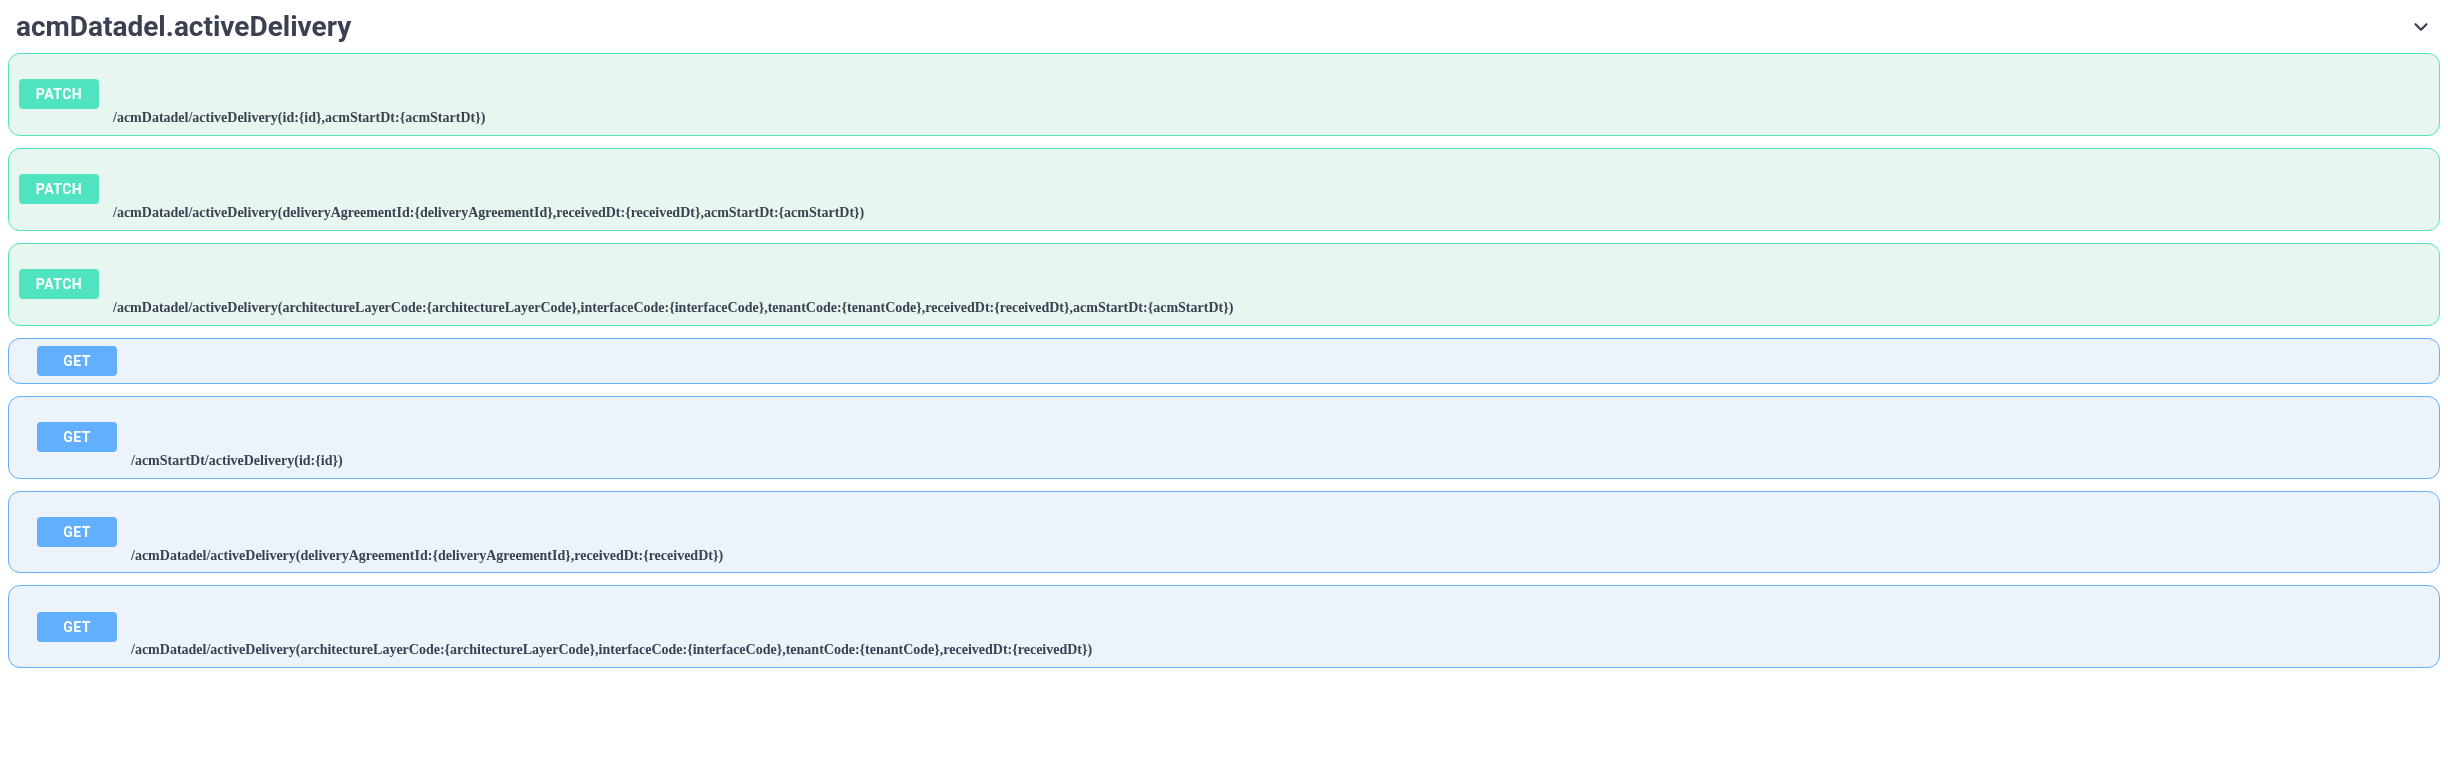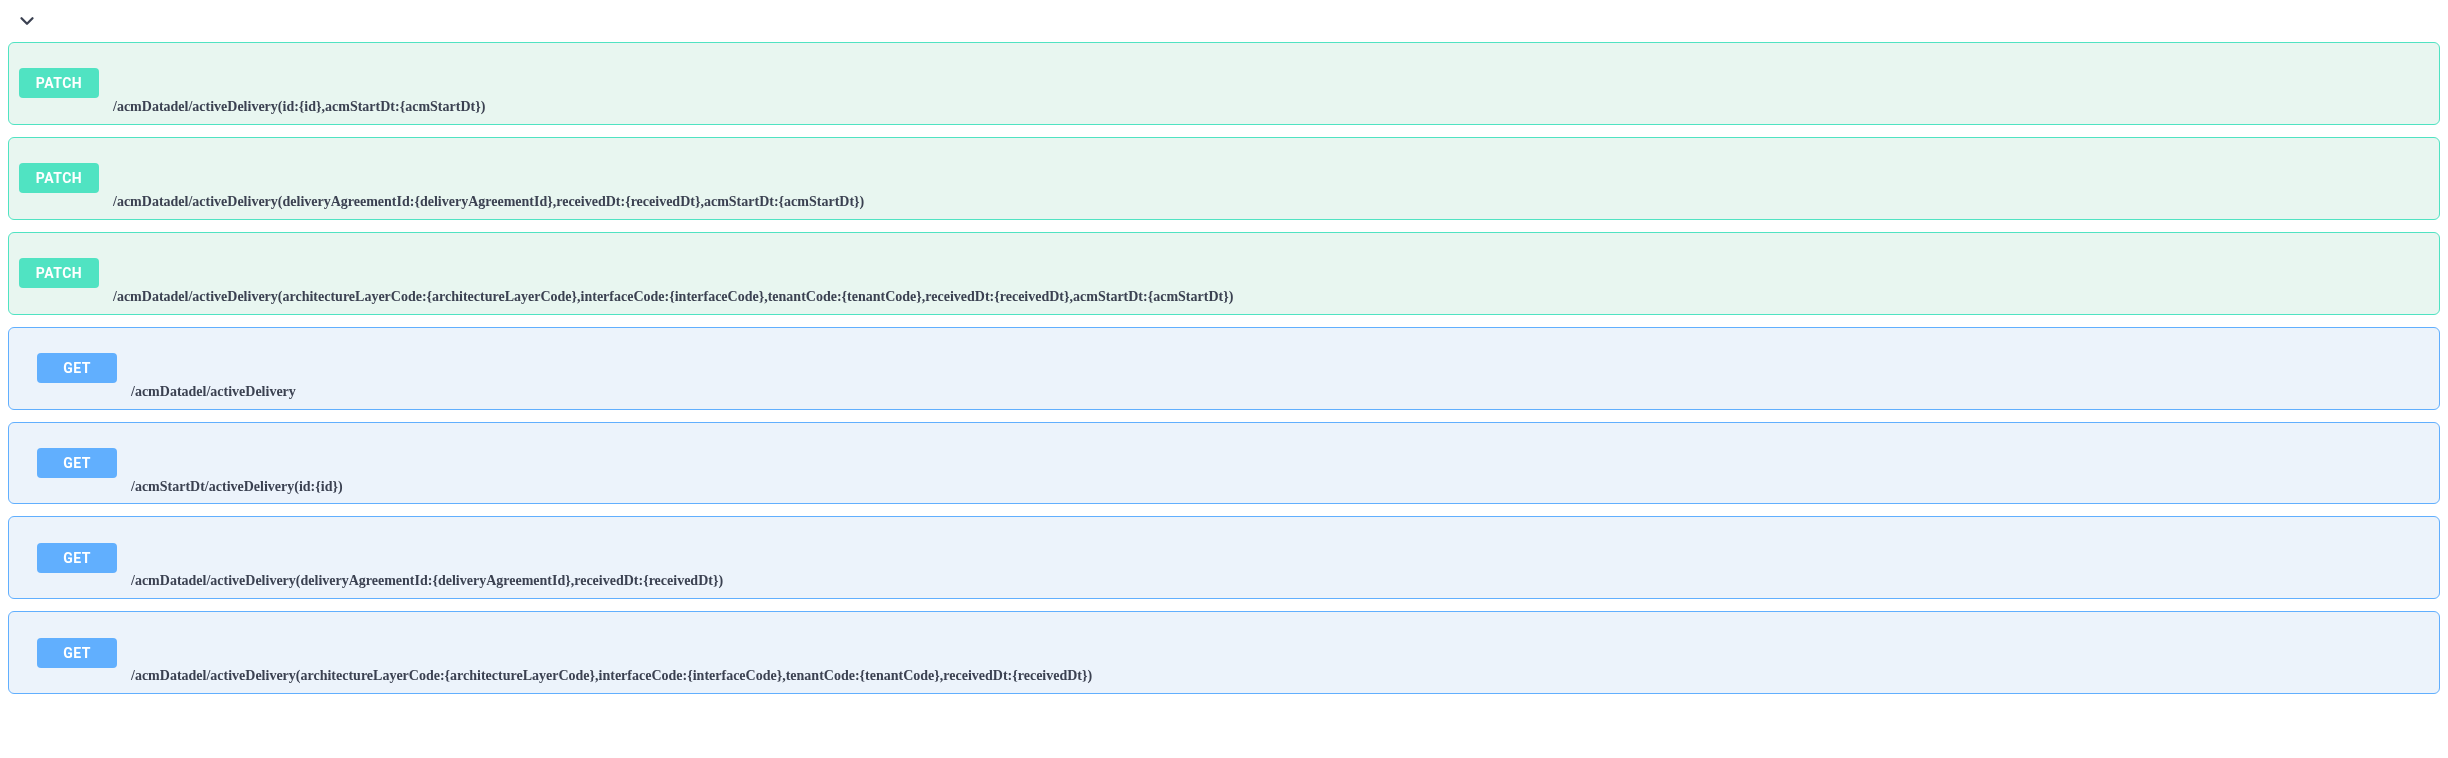--- a/index.html
+++ b/index.html
@@ -28,21 +28,21 @@
   .op-list {
     display: flex;
     flex-direction: column;
     gap: 12px;
     padding: 0 2px;
   }
   .op-row {
     display: flex;
     align-items: center;
     gap: 14px;
-    border-radius: 6px;
+    border-radius: 12px;
     padding: 7px 10px;
     cursor: pointer;
     border: 1px solid;
   }
   .op-row.patch {
     background: #e8f6f0;
     border-color: #50e3c2;
   }
   .op-row.get {
     background: #ecf3fb;
@@ -70,41 +70,41 @@
     word-break: break-all;
     line-height: 1.35;
     flex: 1;
     margin-top: 48px;
   }
 </style>
 </head>
 <body>
 
 <div class="tag-header">
+  <h3 class="tag-title">acmDatadel.activeDelivery</h3>
   <svg class="chevron" viewBox="0 0 24 24" fill="none" stroke="currentColor" stroke-width="2.5" stroke-linecap="round" stroke-linejoin="round">
     <polyline points="6 9 12 15 18 9"></polyline>
   </svg>
 </div>
 
 <div class="op-list" id="op-list">
     <div class="op-row patch">
       <span class="method-badge patch">PATCH</span>
       <span class="op-path">/acmDatadel/activeDelivery(id:{id},acmStartDt:{acmStartDt})</span>
     </div>
     <div class="op-row patch">
       <span class="method-badge patch">PATCH</span>
       <span class="op-path">/acmDatadel/activeDelivery(deliveryAgreementId:{deliveryAgreementId},receivedDt:{receivedDt},acmStartDt:{acmStartDt})</span>
     </div>
     <div class="op-row patch">
       <span class="method-badge patch">PATCH</span>
       <span class="op-path">/acmDatadel/activeDelivery(architectureLayerCode:{architectureLayerCode},interfaceCode:{interfaceCode},tenantCode:{tenantCode},receivedDt:{receivedDt},acmStartDt:{acmStartDt})</span>
     </div>
     <div class="op-row get">
       <span class="method-badge get">GET</span>
-      <span class="op-path">/acmDatadel/activeDelivery</span>
     </div>
     <div class="op-row get">
       <span class="method-badge get">GET</span>
       <span class="op-path">/acmStartDt/activeDelivery(id:{id})</span>
     </div>
     <div class="op-row get">
       <span class="method-badge get">GET</span>
       <span class="op-path">/acmDatadel/activeDelivery(deliveryAgreementId:{deliveryAgreementId},receivedDt:{receivedDt})</span>
     </div>
     <div class="op-row get">

